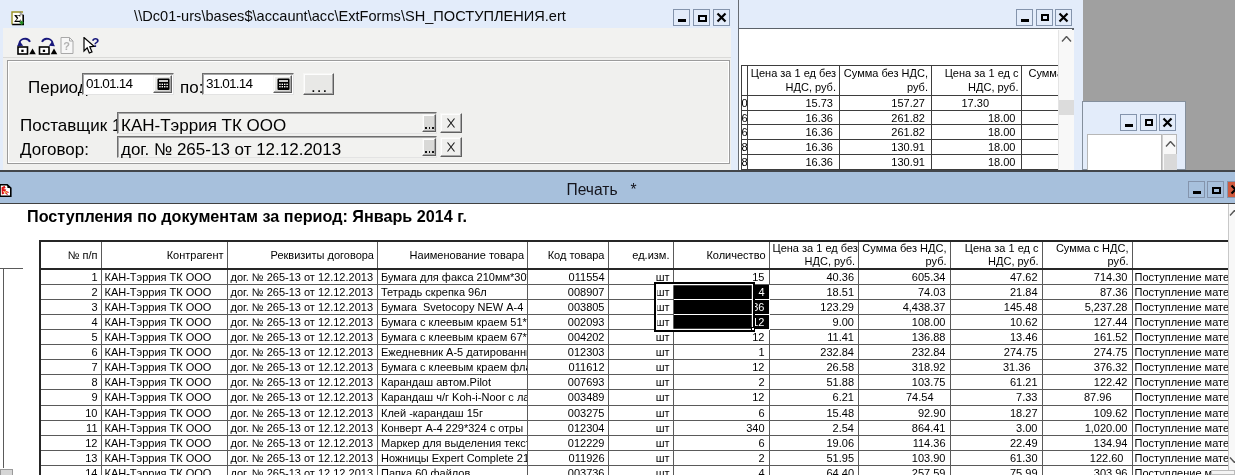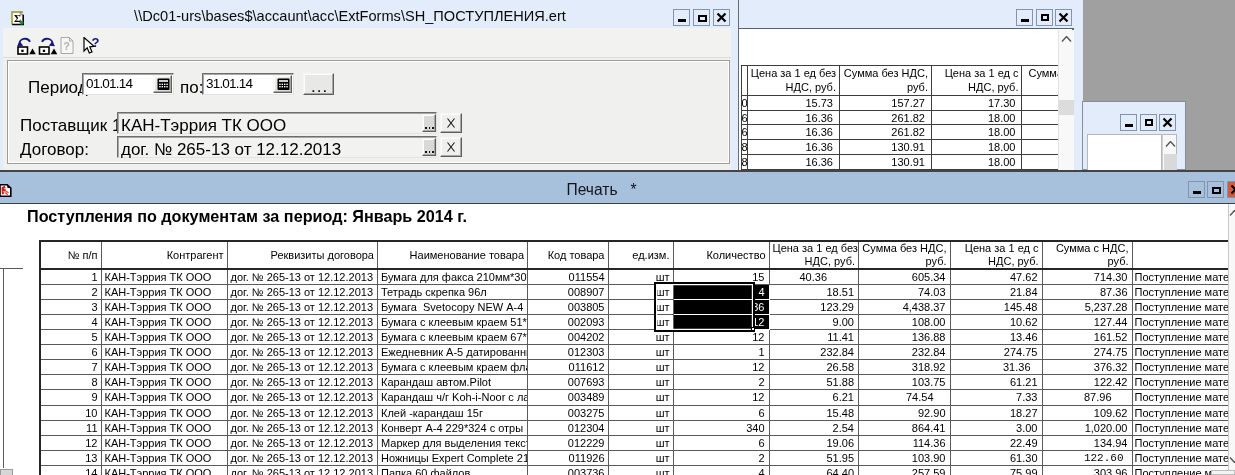--- a/index.html
+++ b/index.html
@@ -56,21 +56,21 @@
             <td></td>
             <td class="c" style="line-height:13.5px;">Цена за 1 ед без<br>НДС, руб.</td>
             <td class="c" style="line-height:13.5px;">Сумма без НДС,<br>руб.</td>
             <td class="c" style="line-height:13.5px;">Цена за 1 ед с<br>НДС, руб.</td>
             <td style="line-height:13.5px;text-align:left;padding-left:6px;">Сумма с НДС,<br><span style="padding-left:36px">руб.</span></td>
           </tr>
           <tr style="height:14.72px;">
             <td class="r" style="padding:0 0 0 0;">0</td>
             <td class="r" style="padding-right:6px;">15.73</td>
             <td class="r" style="padding-right:6px;">157.27</td>
-            <td class="r" style="padding-right:6px;">17.30</td>
+            <td class="r" style="padding-right:6px;text-align:center;">17.30</td>
             <td></td>
           </tr>
           <tr style="height:14.72px;">
             <td class="r" style="padding:0 0 0 0;">6</td>
             <td class="r" style="padding-right:6px;">16.36</td>
             <td class="r" style="padding-right:6px;">261.82</td>
             <td class="r" style="padding-right:6px;">18.00</td>
             <td></td>
           </tr>
           <tr style="height:14.72px;">
@@ -297,21 +297,21 @@
             <td></td>
           </tr>
           <tr style="height:15.1px;">
             <td class="c">1</td>
             <td class="l">КАН-Тэррия ТК ООО</td>
             <td class="l">дог. № 265-13 от 12.12.2013</td>
             <td class="l">Бумага для факса 210мм*30*</td>
             <td class="c">011554</td>
             <td class="c">шт</td>
             <td class="r" style="padding-right:4px;">15</td>
-            <td class="r" style="padding-right:4px;text-align:center;">40.36</td>
+            <td class="r" style="padding-right:4px;">40.36</td>
             <td class="r" style="padding-right:4px;">605.34</td>
             <td class="r" style="padding-right:4px;">47.62</td>
             <td class="r" style="padding-right:4px;">714.30</td>
             <td class="l" style="padding-left:2px;">Поступление материалов</td>
           </tr>
           <tr style="height:15.1px;">
             <td class="c">2</td>
             <td class="l">КАН-Тэррия ТК ООО</td>
             <td class="l">дог. № 265-13 от 12.12.2013</td>
             <td class="l">Тетрадь скрепка 96л</td>
@@ -468,21 +468,21 @@
             <td class="c">13</td>
             <td class="l">КАН-Тэррия ТК ООО</td>
             <td class="l">дог. № 265-13 от 12.12.2013</td>
             <td class="l">Ножницы Expert Complete 210</td>
             <td class="c">011926</td>
             <td class="c">шт</td>
             <td class="r" style="padding-right:4px;">2</td>
             <td class="r" style="padding-right:4px;">51.95</td>
             <td class="r" style="padding-right:4px;">103.90</td>
             <td class="r" style="padding-right:4px;">61.30</td>
-            <td class="r" style="padding-right:8px;font-family:Liberation Mono, monospace;">122.60</td>
+            <td class="r" style="padding-right:8px;">122.60</td>
             <td class="l" style="padding-left:2px;">Поступление материалов</td>
           </tr>
           <tr style="height:15.1px;">
             <td class="c">14</td>
             <td class="l">КАН-Тэррия ТК ООО</td>
             <td class="l">дог. № 265-13 от 12.12.2013</td>
             <td class="l">Папка 60 файлов</td>
             <td class="c">003736</td>
             <td class="c">шт</td>
             <td class="r" style="padding-right:4px;">4</td>

